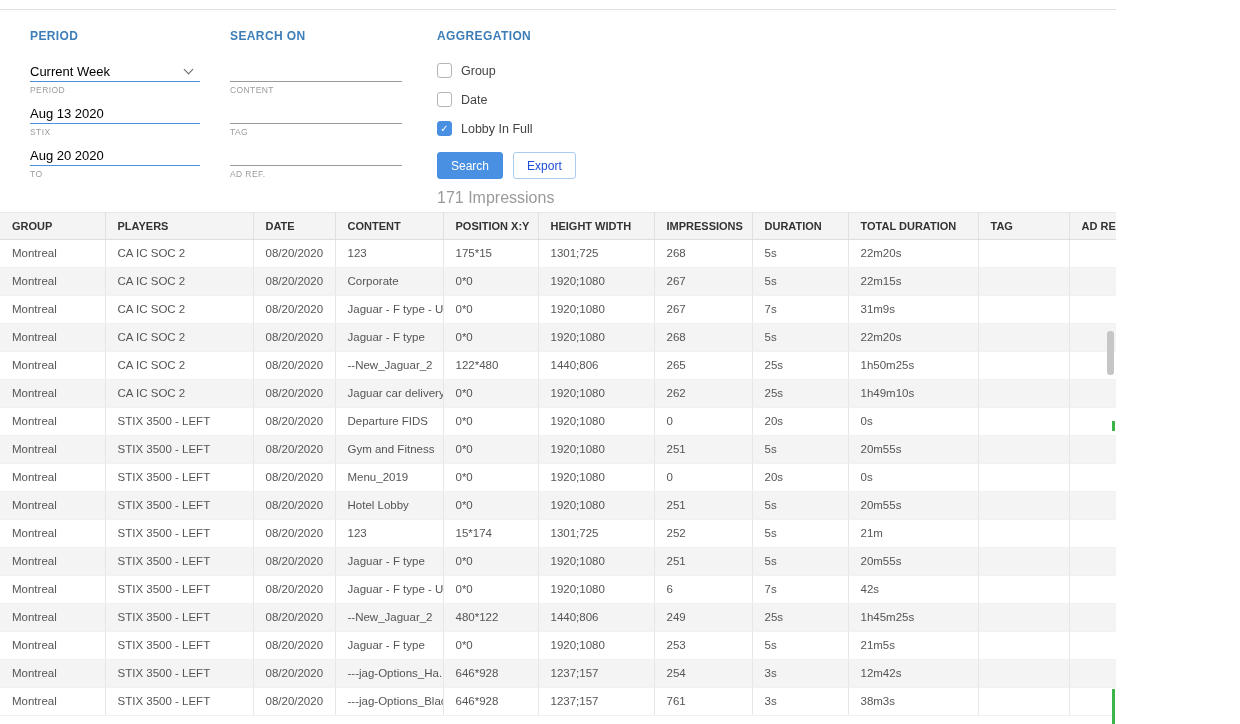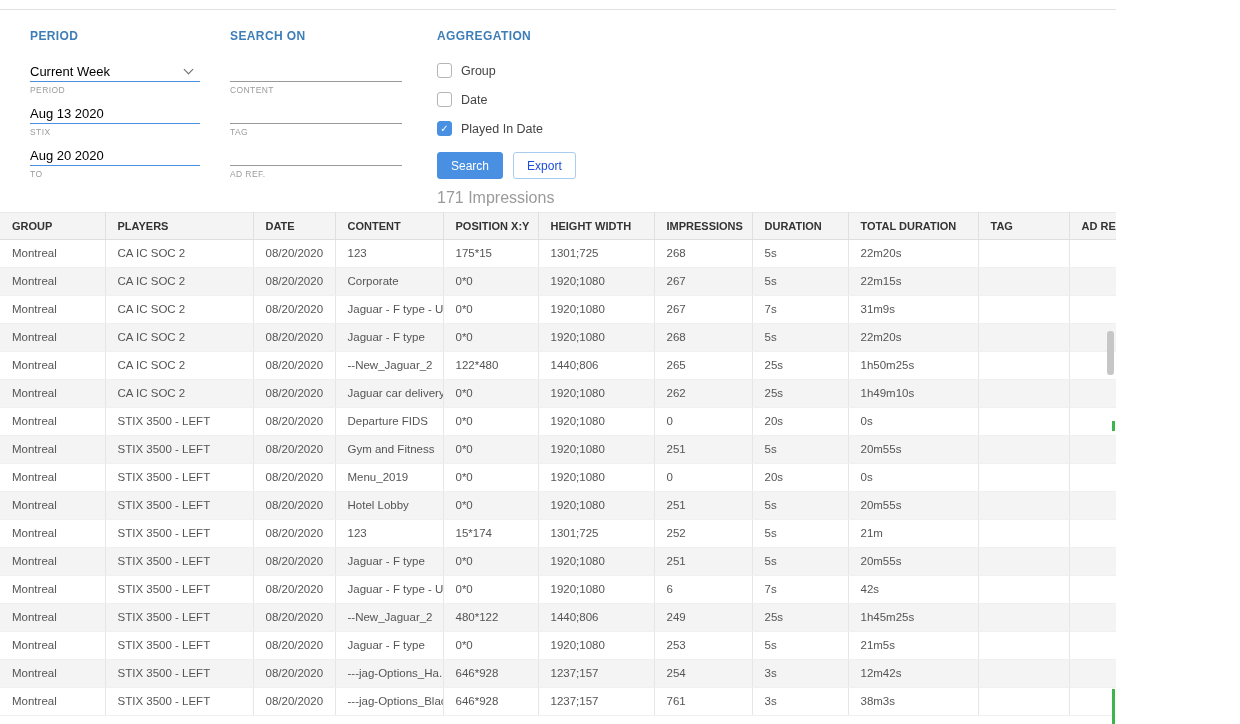--- a/index.html
+++ b/index.html
@@ -101,21 +101,21 @@
           <div class="cb-row">
             <span class="cb-box"></span>
             <span class="cb-label">Group</span>
           </div>
           <div class="cb-row">
             <span class="cb-box"></span>
             <span class="cb-label">Date</span>
           </div>
           <div class="cb-row">
             <span class="cb-box checked">✓</span>
-            <span class="cb-label">Played In Date</span>
+            <span class="cb-label">Lobby In Full</span>
           </div>
         </div>
 
       <div class="btn-row">
         <div class="btn btn-search">Search</div>
         <div class="btn btn-export">Export</div>
       </div>
 
       <div class="impressions">171 Impressions</div>
     </div>

